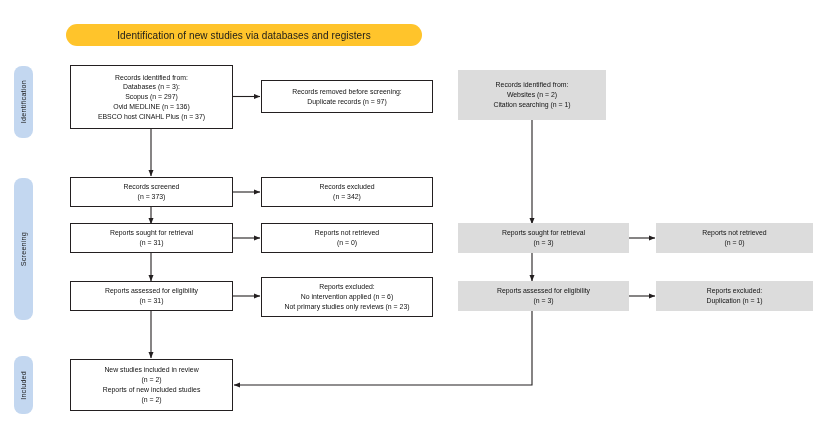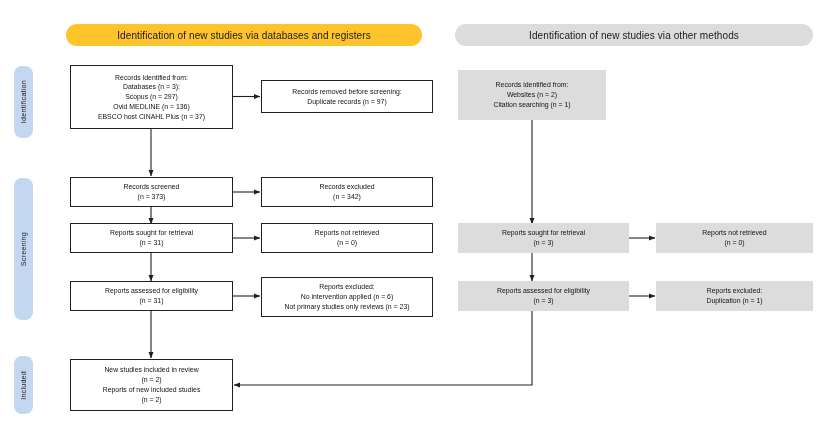--- a/index.html
+++ b/index.html
@@ -76,21 +76,20 @@
   
   .conn { pointer-events: none; }
 </style>
 </head>
 <body>
 
 <div id="diagram">
 
   <div class="abs banner banner-db" style="left:66px; top:24px; width:356px; height:22px;">Identification of new studies via databases and registers</div>
 
-  <div class="abs banner banner-oth" style="left:455px; top:24px; width:358px; height:22px;">Identification of new studies via other methods</div>
 
   <div class="abs pill" style="left:14px; top:66px; width:19px; height:72px;">
     <span>Identification</span>
   </div>
 
   <div class="abs pill" style="left:14px; top:178px; width:19px; height:142px;">
     <span>Screening</span>
   </div>
 
   <div class="abs pill" style="left:14px; top:356px; width:19px; height:58px;">

